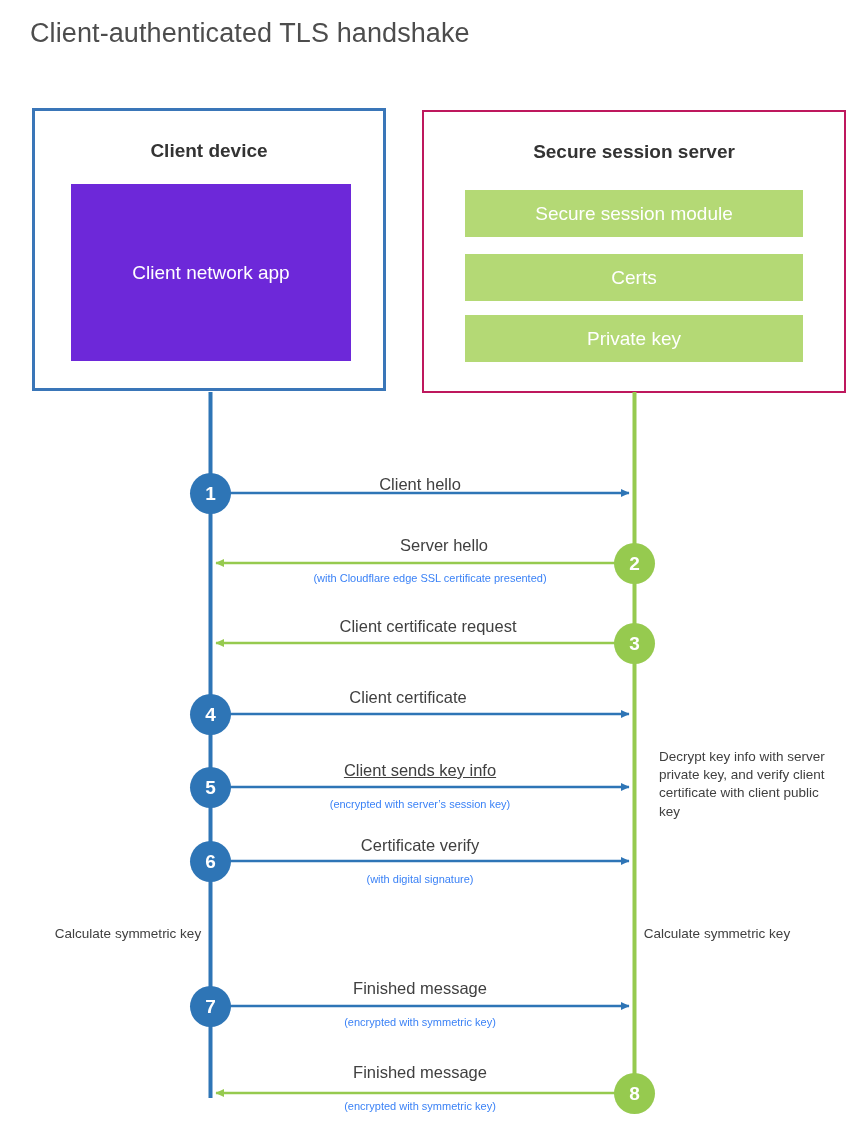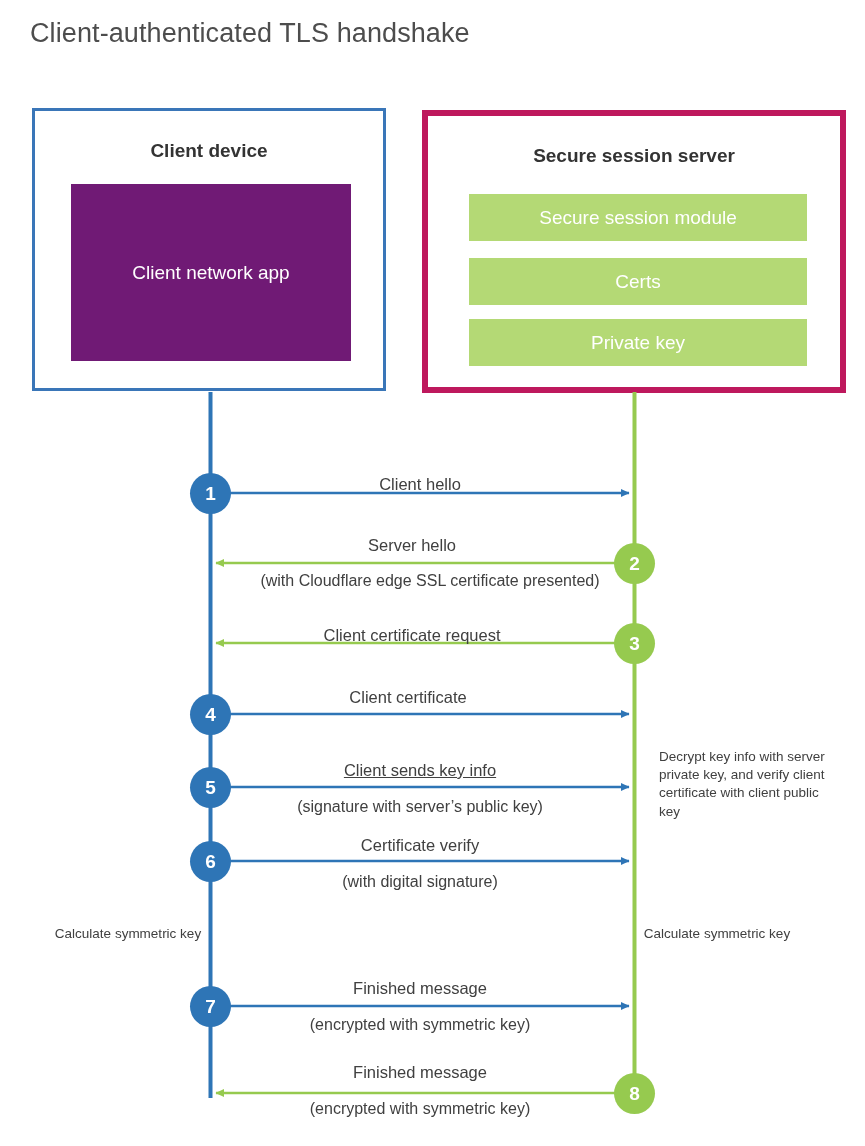--- a/index.html
+++ b/index.html
@@ -42,41 +42,41 @@
     top: 108px;
     width: 354px;
     height: 283px;
     border: 3px solid #3A76B8;
   }
   #server-box {
     left: 422px;
     top: 110px;
     width: 424px;
     height: 283px;
-    border: 6px solid #be185d;
+    border: 2px solid #be185d;
   }
   .party-title {
     position: absolute;
     left: 0;
     right: 0;
     top: 29px;
     text-align: center;
     font-size: 19px;
     font-weight: bold;
     color: #333333;
   }
 
   
   #client-app {
     position: absolute;
     left: 36px;
     top: 73px;
     width: 280px;
     height: 177px;
-    background: #701a75;
+    background: #6d28d9;
     color: #ffffff;
     font-size: 19px;
     display: flex;
     align-items: center;
     justify-content: center;
     text-align: center;
     line-height: 1.35;
   }
 
   
@@ -127,22 +127,22 @@
     position: absolute;
     text-align: center;
     font-size: 16.5px;
     color: #404040;
     white-space: nowrap;
     transform: translateX(-50%);
   }
   .msg-sub {
     position: absolute;
     text-align: center;
-    font-size: 16px;
-    color: #404040;
+    font-size: 11px;
+    color: #3b82f6;
     white-space: nowrap;
     transform: translateX(-50%);
   }
   .side-note {
     position: absolute;
     font-size: 13.5px;
     color: #404040;
     line-height: 1.35;
   }
   .side-note.center { text-align: center; transform: translateX(-50%); }
@@ -195,32 +195,32 @@
 
     <line x1="210" y1="1006" x2="629" y2="1006" stroke="#2E75B6" stroke-width="2.6" marker-end="url(#arrow-blue)"></line>
 
     <line x1="634" y1="1093" x2="216" y2="1093" stroke="#96CA4F" stroke-width="2.6" marker-end="url(#arrow-green)"></line>
   </svg>
 
   <div class="step-circle client" style="left:190px; top:473px;">1</div>
   <div class="msg-label" style="left:420px; top:467px;margin-top:8px;">Client hello</div>
 
   <div class="step-circle server" style="left:614px; top:543px;">2</div>
-  <div class="msg-label" style="left:412px; top:536px;">Server hello</div>
+  <div class="msg-label" style="left:444px; top:536px;">Server hello</div>
   <div class="msg-sub" style="left:430px; top:572px;">(with Cloudflare edge SSL certificate presented)</div>
 
   <div class="step-circle server" style="left:614px; top:623px;">3</div>
-  <div class="msg-label" style="left:412px; top:617px;margin-top:9px;">Client certificate request</div>
+  <div class="msg-label" style="left:428px; top:617px;">Client certificate request</div>
 
   <div class="step-circle client" style="left:190px; top:694px;">4</div>
   <div class="msg-label" style="left:408px; top:688px;text-align:center;">Client certificate</div>
 
   <div class="step-circle client" style="left:190px; top:767px;">5</div>
   <div class="msg-label" style="left:420px; top:761px;text-decoration:underline;">Client sends key info</div>
-  <div class="msg-sub" style="left:420px; top:798px;">(signature with server’s public key)</div>
+  <div class="msg-sub" style="left:420px; top:798px;">(encrypted with server’s session key)</div>
 
   <div class="step-circle client" style="left:190px; top:841px;">6</div>
   <div class="msg-label" style="left:420px; top:836px;">Certificate verify</div>
   <div class="msg-sub" style="left:420px; top:873px;">(with digital signature)</div>
 
   <div class="step-circle client" style="left:190px; top:986px;">7</div>
   <div class="msg-label" style="left:420px; top:979px;">Finished message</div>
   <div class="msg-sub" style="left:420px; top:1016px;">(encrypted with symmetric key)</div>
 
   <div class="step-circle server" style="left:614px; top:1073px;">8</div>

